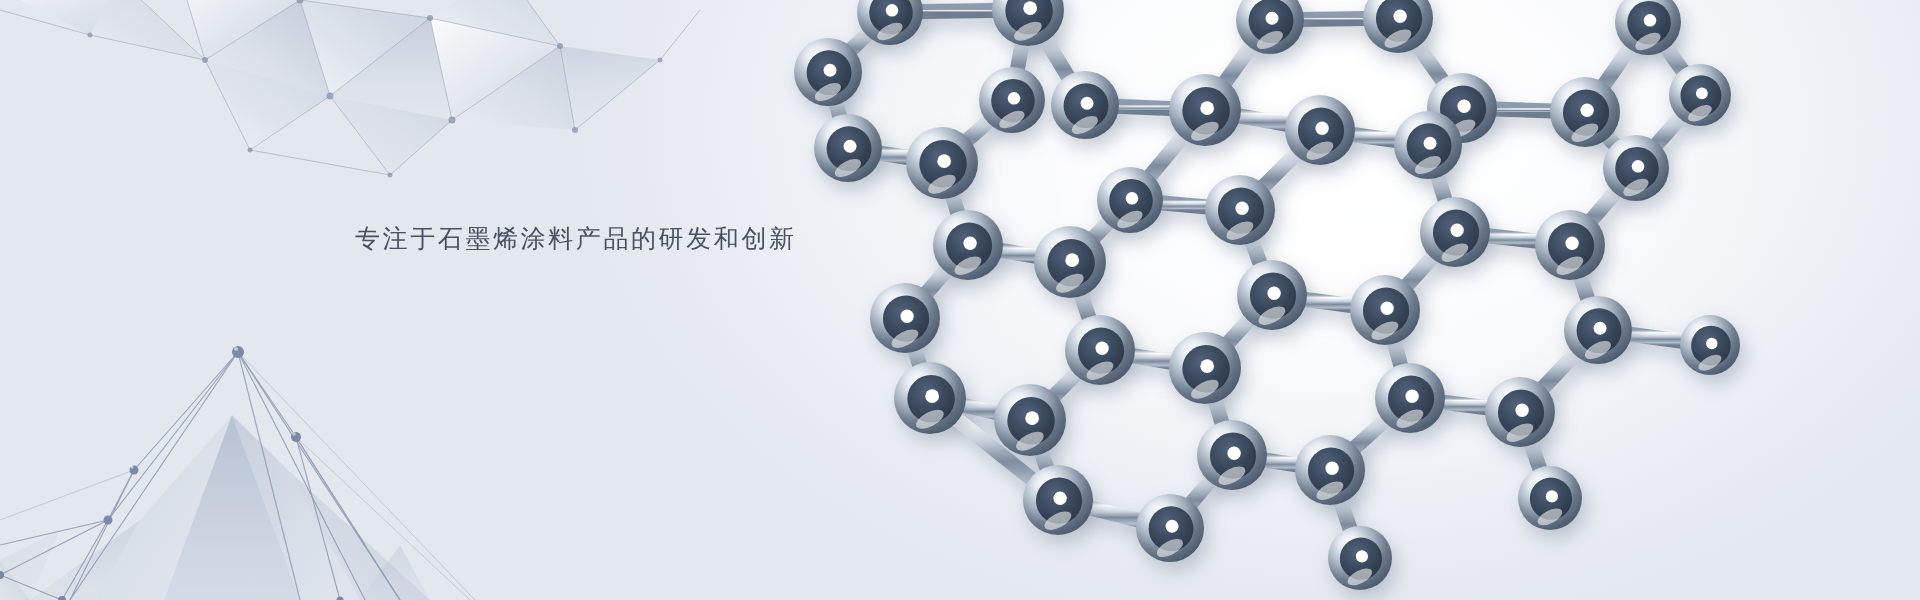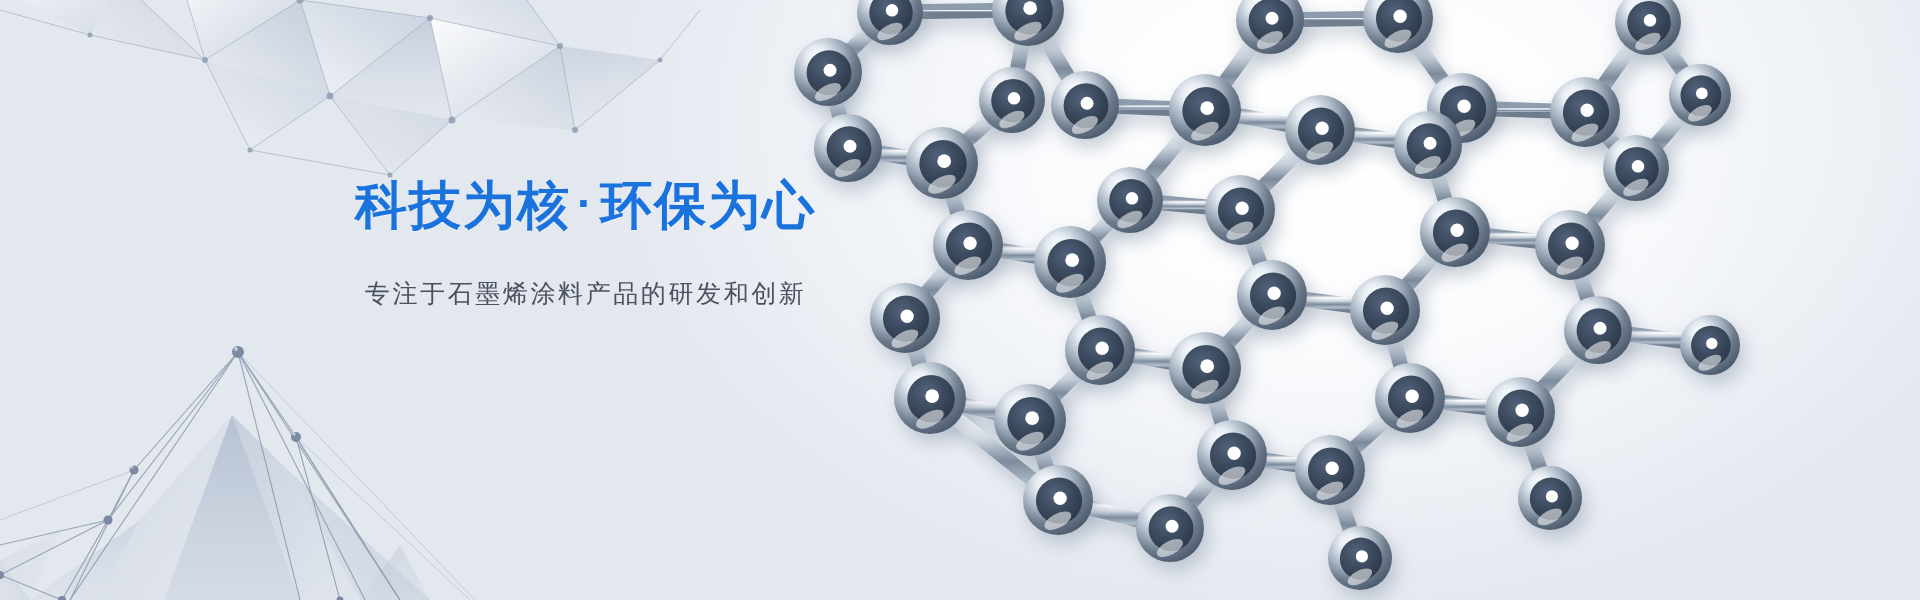--- a/index.html
+++ b/index.html
@@ -438,21 +438,18 @@
             <circle cx="1710" cy="345" r="30" fill="url(#ball)"></circle>
             <circle cx="1710.9" cy="345.6" r="19.8" fill="url(#core)"></circle>
             <circle cx="1711.8" cy="343.5" r="5.7" fill="#ffffff"></circle>
             <ellipse cx="1701.6" cy="360.6" rx="12.6" ry="6" fill="#ffffff" opacity=".55" transform="rotate(-28 1710 345)"></ellipse>
           </g>
       </g>
     </svg>
   </div>
 
   <div id="text-block">
-    <div id="headline">
-      <span>科技为核</span><span class="dot">·</span><span>环保为心</span>
-    </div>
     <div id="sub">
       <span class="sub-line">专注于石墨烯涂料产品的研发和创新</span>
     </div>
   </div>
 
 </div>
 
 </body></html>

